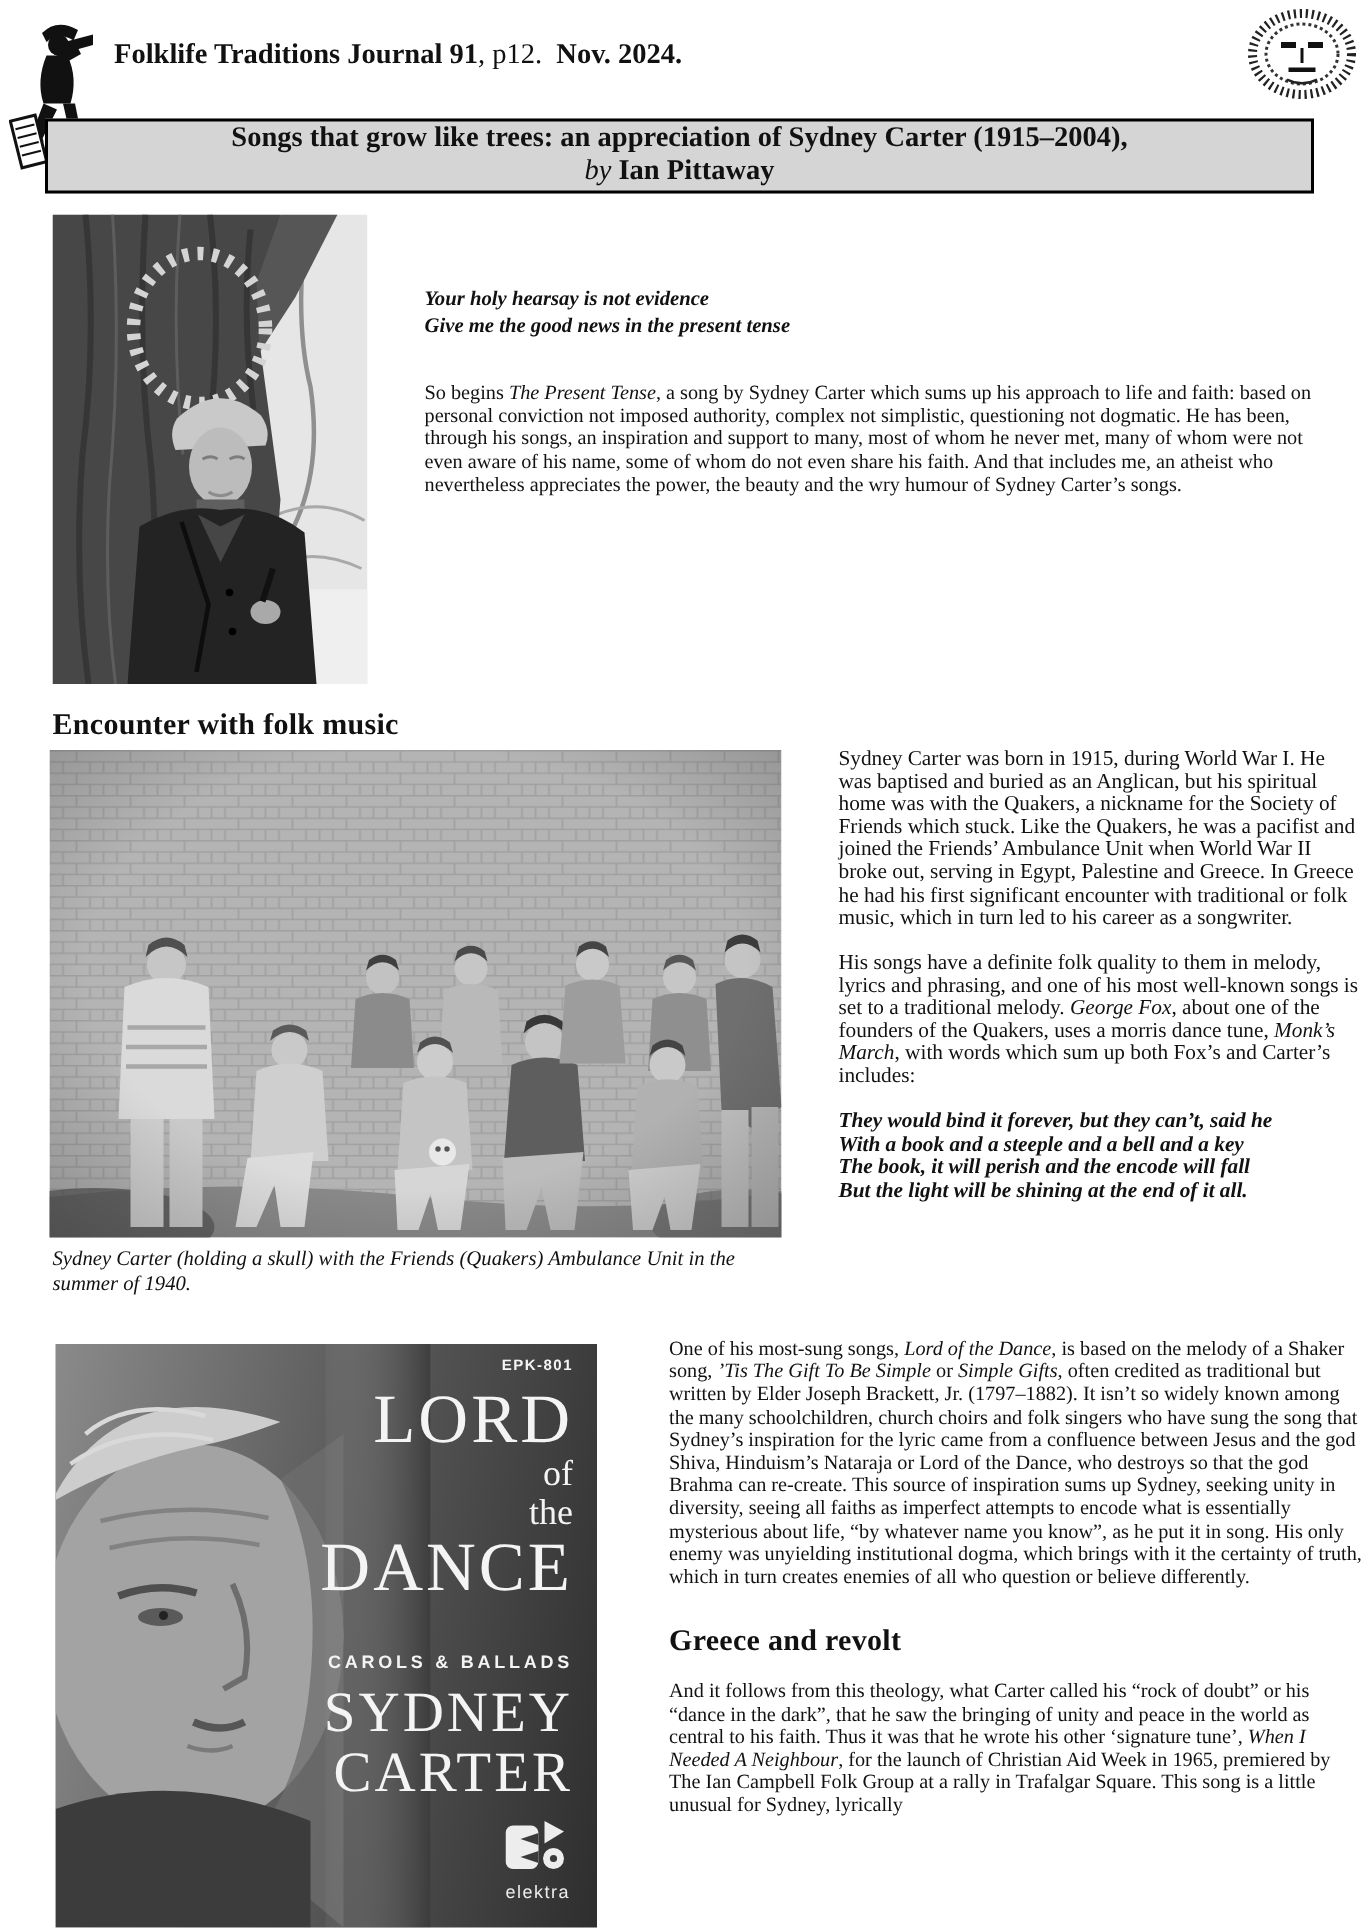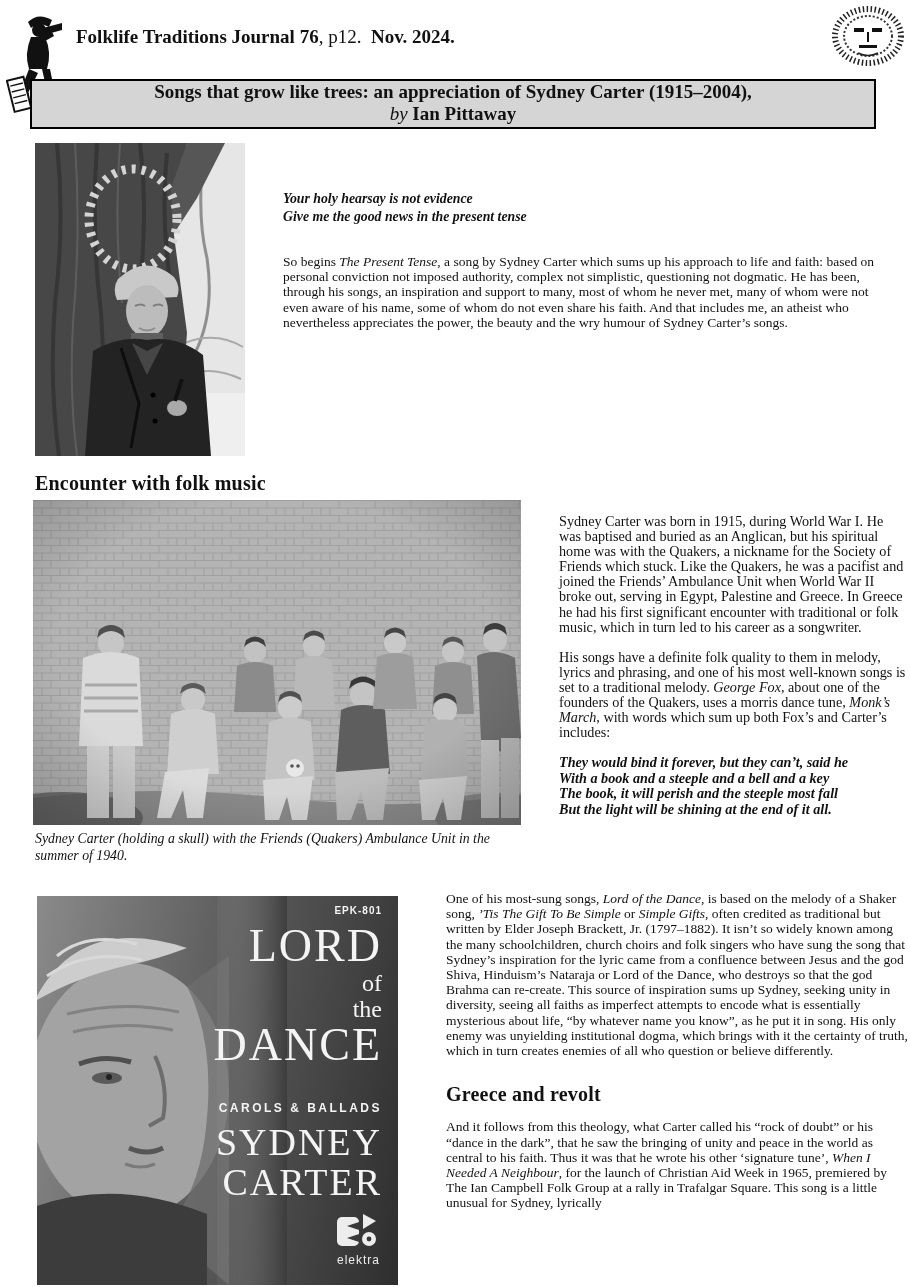--- a/index.html
+++ b/index.html
@@ -21,21 +21,21 @@
 
   
   .body-txt{font-size:13.5px;line-height:15.2px}
   .body-txt p{margin:0 0 15px 0}
   .epigraph{font-weight:bold;font-style:italic;font-size:13.8px;line-height:18px}
   .verse{font-weight:bold;font-style:italic;font-size:14.2px;line-height:15.4px}
   .sec-head{font-size:20px;font-weight:bold;letter-spacing:.2px}
   .caption{font-style:italic;font-size:13.8px;line-height:16.5px}
 
   .enc-col{font-size:14.2px;line-height:15.1px}
-  .enc-col p{margin:15px 0 15px 0}
+  .enc-col p{margin:0 0 15px 0}
 
   .bot-col{font-size:13.5px;line-height:15.2px}
   .bot-col p{margin:0 0 15px 0}
   .bot-col h2{margin:29px 0 17px 0}
 
   
   .album{left:37px;top:896px;width:361px;height:389px;
          background:linear-gradient(100deg,#8a8a8a 0%,#636363 40%,#2e2e2e 100%);overflow:hidden}
   .album .txt{position:absolute;right:16px;text-align:left;color:#f4f4f4}
   .alb-cat{top:9px;font-family:"Liberation Sans","DejaVu Sans",sans-serif;font-size:10px;font-weight:bold;letter-spacing:1px}
@@ -67,21 +67,21 @@
       <ellipse cx="46" cy="80" rx="6" ry="3"></ellipse>
     </g>
     <g transform="rotate(-14 14 80)">
       <rect x="4" y="66" width="17" height="32" fill="#fff" stroke="#111" stroke-width="2"></rect>
       <path d="M6,72 H19 M6,78 H19 M6,84 H19 M6,90 H19" stroke="#111" stroke-width="1.4"></path>
     </g>
   </svg>
 
   <div class="abs masthead">
     <span class="mast-it">Folklife Traditions</span>
-    <span class="mast-b">Journal 76</span><span class="mast-r">, p12.</span>&nbsp;
+    <span class="mast-b">Journal 91</span><span class="mast-r">, p12.</span>&nbsp;
     <span class="mast-b">Nov. 2024.</span>
   </div>
 
   <svg class="abs" style="left:832px;top:6px" width="72" height="60" viewBox="0 0 72 60">
     <ellipse cx="36" cy="30" rx="33" ry="27" fill="none" stroke="#222" stroke-width="6" stroke-dasharray="1.5 2.5"></ellipse>
     <ellipse cx="36" cy="30" rx="24" ry="20" fill="none" stroke="#333" stroke-width="2" stroke-dasharray="2 2"></ellipse>
     <rect x="22" y="22" width="10" height="4" fill="#111"></rect>
     <rect x="40" y="22" width="10" height="4" fill="#111"></rect>
     <path d="M36,26 V36" stroke="#111" stroke-width="2"></path>
     <rect x="27" y="39" width="18" height="3" fill="#111"></rect>
@@ -217,21 +217,21 @@
       </g>
     <rect width="488" height="325" fill="url(#vig)"></rect>
   </svg>
 
   <div class="abs enc-col" style="left:559px;top:499px;width:349px">
     <p><span>Sydney Carter was born in 1915, during World War I. He was baptised and buried as an Anglican, but his spiritual home was with the Quakers, a nickname for the Society of Friends which stuck. Like the Quakers, he was a pacifist and joined the Friends’ Ambulance Unit when World War II broke out, serving in Egypt, Palestine and Greece. In Greece he had his first significant encounter with traditional or folk music, which in turn led to his career as a songwriter.</span></p>
     <p><span>His songs have a definite folk quality to them in melody, lyrics and phrasing, and one of his most well-known songs is set to a traditional melody. </span><i>George Fox</i><span>, about one of the founders of the Quakers, uses a morris dance tune, </span><i>Monk’s March</i><span>, with words which sum up both Fox’s and Carter’s includes:</span></p>
     <div class="verse">
       <div>They would bind it forever, but they can’t, said he</div>
       <div>With a book and a steeple and a bell and a key</div>
-      <div>The book, it will perish and the steeple most fall</div>
+      <div>The book, it will perish and the encode will fall</div>
       <div>But the light will be shining at the end of it all.</div>
     </div>
   </div>
 
   <div class="abs caption" style="left:35px;top:831px;width:500px">Sydney Carter (holding a skull) with the Friends (Quakers) Ambulance Unit in the summer of 1940.</div>
 
   <div class="abs album">
     <svg style="position:absolute;left:0;top:0" width="250" height="389" viewBox="0 0 250 389">
       <defs>
         <linearGradient id="fade" x1="0" x2="1" y1="0" y2="0">

